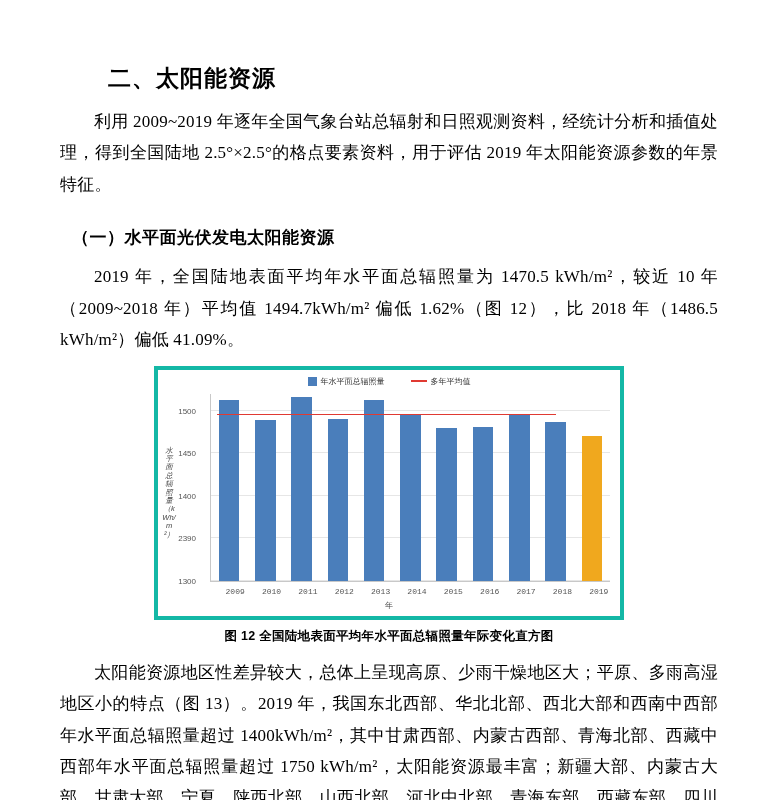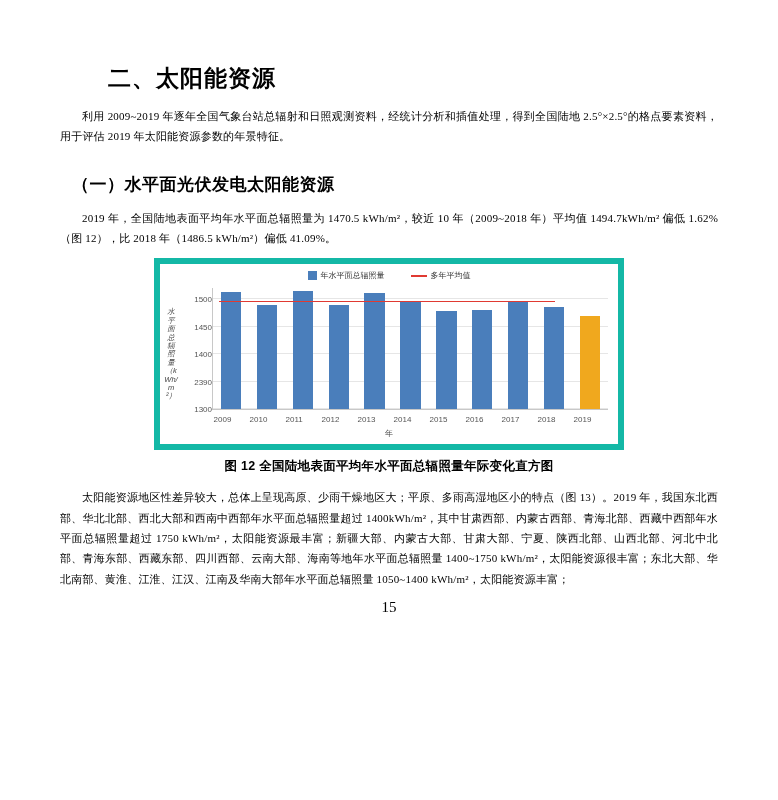--- a/index.html
+++ b/index.html
@@ -21,21 +21,21 @@
   }
   .h1 {
     font-family: "Liberation Sans", sans-serif;
     font-weight: bold;
     font-size: 23px;
     letter-spacing: 1px;
     color: #000;
     margin: 18px 0 0 48px;
   }
   .para {
-    font-size: 11px;
+    font-size: 17px;
     line-height: 1.85;
     color: #000;
     text-align: justify;
     margin: 12px 0 0 0;
     letter-spacing: 0.2px;
   }
   .para.indent {
     text-indent: 2em;
   }
   .h2 {
@@ -47,23 +47,23 @@
     letter-spacing: 0.5px;
   }
   .figure-wrap {
     margin: 10px 0 0 0;
     display: flex;
     flex-direction: column;
     align-items: center;
   }
   .chart-box {
     width: 470px;
-    height: 192px;
+    height: 254px;
     background: #ffffff;
-    border: 6px solid #14b8a6;
+    border: 4px solid #14b8a6;
     position: relative;
     box-sizing: border-box;
   }
   .chart-legend {
     position: absolute;
     top: 6px;
     left: 0;
     width: 100%;
     display: flex;
     justify-content: center;
@@ -104,21 +104,21 @@
   }
   .gridline {
     position: absolute;
     left: 0; right: 0;
     border-top: 1px solid #e6e6e6;
   }
   .ytick {
     position: absolute;
     right: 100%;
     transform: translateY(-50%);
-    padding-right: 1px;
+    padding-right: 15px;
     font-size: 8px;
     color: #555;
     font-family: "Liberation Sans", sans-serif;
     white-space: nowrap;
   }
   .bars {
     position: absolute;
     left: 0; right: 0; top: 0; bottom: 0;
     display: flex;
     align-items: flex-end;
@@ -147,24 +147,24 @@
   .xticks {
     position: absolute;
     left: 52px;
     right: 10px;
     bottom: 20px;
     display: flex;
     justify-content: space-around;
   }
   .xtick {
     width: 8.3%;
-    text-align: left;
+    text-align: right;
     font-size: 8px;
     color: #555;
-    font-family: Liberation Sans, sans-serif;
+    font-family: Liberation Mono, monospace;
   }
   .x-axis-title {
     position: absolute;
     bottom: 5px;
     left: 0; right: 0;
     text-align: center;
     font-size: 8px;
     color: #444;
     font-family: "Liberation Sans", sans-serif;
   }

